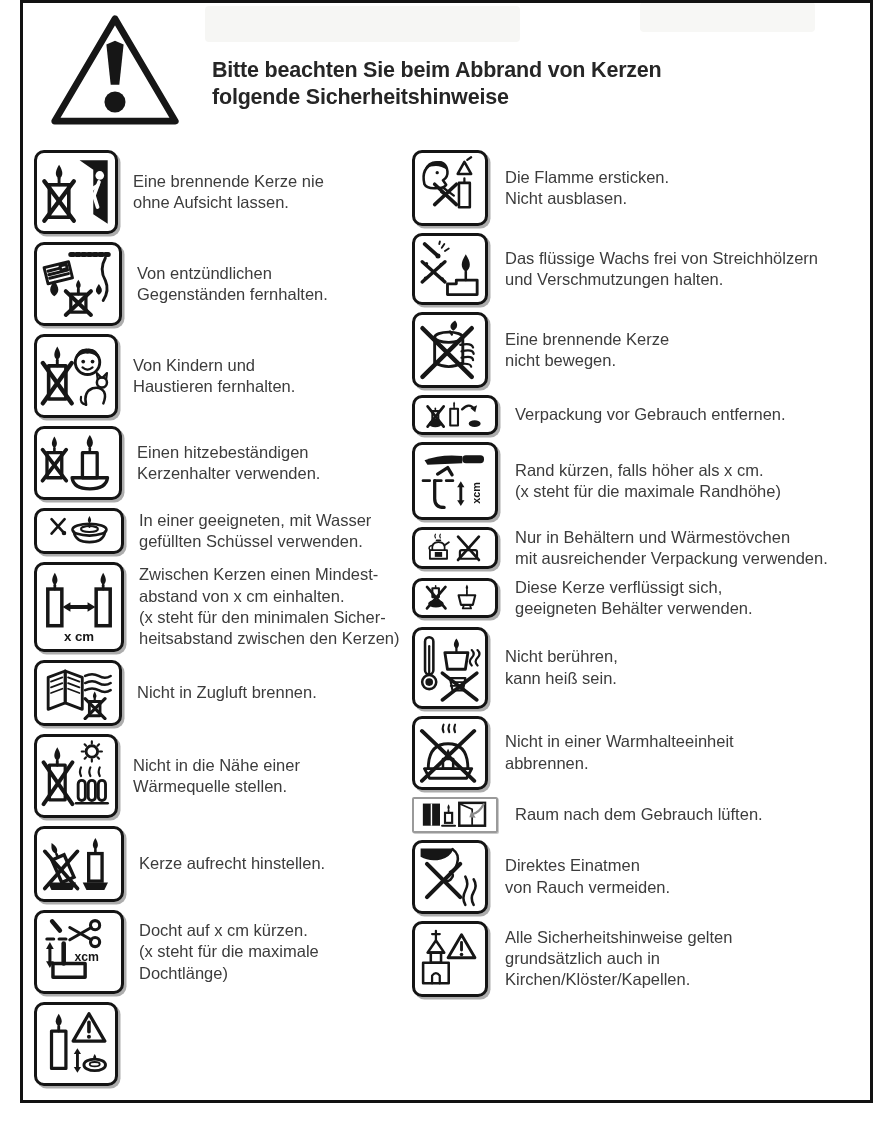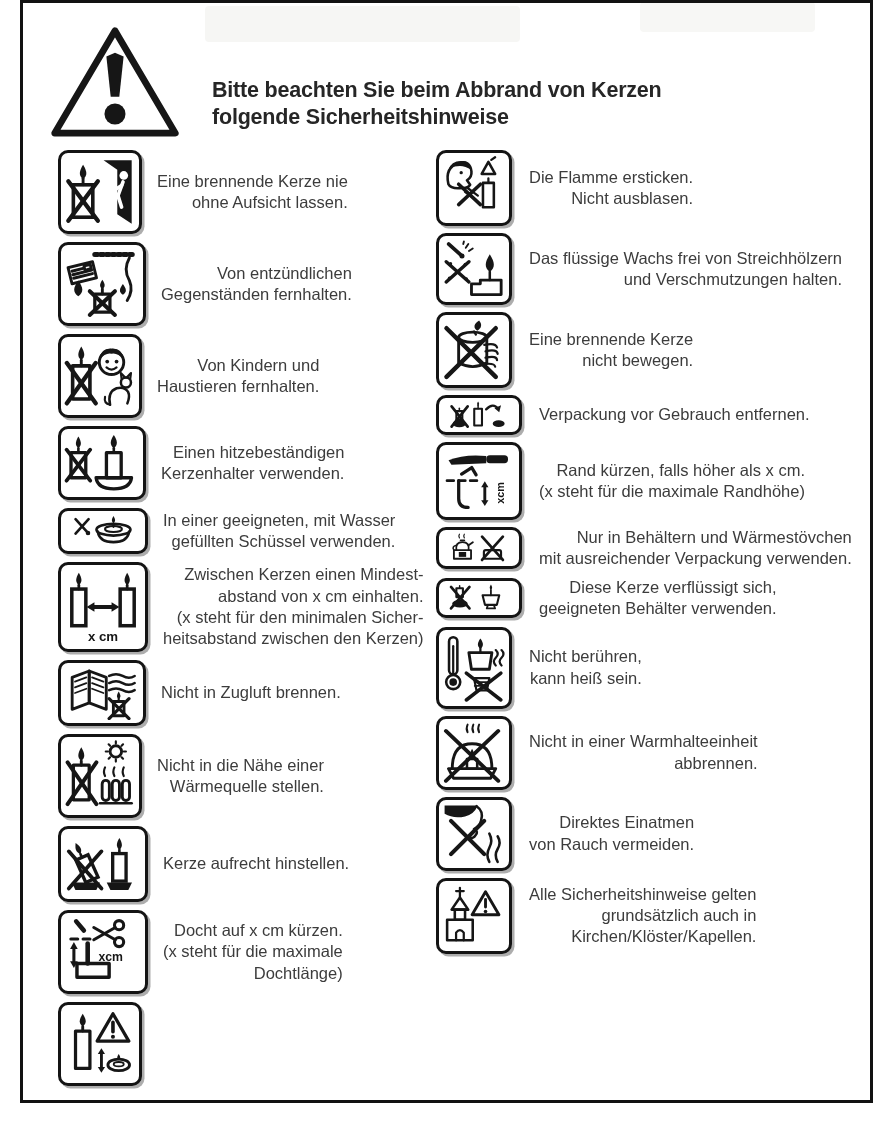--- a/index.html
+++ b/index.html
@@ -7,27 +7,27 @@
     width:892px;height:1125px;position:relative;background:#fff;
     font-family:"Liberation Sans","DejaVu Sans",sans-serif;overflow:hidden;
   }
   .frame{
     position:absolute;left:20px;top:0;width:853px;height:1103px;
     border:3px solid #121212;box-sizing:border-box;background:transparent;
   }
   .artifact{position:absolute;border-radius:4px;}
   .a1{left:205px;top:6px;width:315px;height:36px;background:#f6f6f4;}
   .a2{left:640px;top:2px;width:175px;height:30px;background:#f7f7f5;}
-  .header{position:absolute;left:48px;top:24px;display:flex;align-items:center;}
+  .header{position:absolute;left:48px;top:12px;display:flex;align-items:flex-start;}
   .tri{display:block;width:134px;height:114px;flex:none;}
   .title{
     margin:0 0 0 30px;padding-top:45px;font-size:21.5px;font-weight:bold;
     color:#262626;line-height:1.24;white-space:pre-line;letter-spacing:-0.2px;
   }
-  .columns{position:absolute;top:150px;left:58px;right:26px;display:flex;text-align:right;}
+  .columns{position:absolute;top:150px;left:34px;right:26px;display:flex;}
   .column{display:block;}
   .column.left{width:378px;flex:none;}
   .column.right{flex:1;}
   .safety-item{display:flex;align-items:center;gap:15px;margin-bottom:8px;}
   .right .safety-item{margin-bottom:7px;gap:17px;}
   .icon-box{
     flex:none;box-sizing:border-box;border:3px solid #141414;border-radius:10px;
     background:#fff;display:flex;align-items:center;justify-content:center;
     box-shadow:2.5px 2.5px 0 rgba(40,40,40,0.38);padding:3px;
   }
@@ -502,20 +502,39 @@
  <g stroke="#161616" stroke-width="6" stroke-linecap="round">
                 <line x1="6" y1="14" x2="88" y2="92"></line>
                 <line x1="88" y1="14" x2="6" y2="92"></line>
               </g>
             </svg>
           </span>
     <p class="safety-text">Nicht in einer Warmhalteeinheit
 abbrennen.</p>
   </div>
         <div class="safety-item">
+    <span class="icon-box thin" style="width: 86px; height: 36px;">
+            <svg viewBox="0 0 100 42" preserveAspectRatio="xMidYMid meet">
+ <rect x="5" y="5" width="24" height="31" fill="#161616"></rect>
+ <line x1="17" y1="5" x2="17" y2="36" stroke="#fff" stroke-width="2"></line>
+ <path fill="#161616" d="M41 6 C39 9.5 38.5 11.5 41 14 C43.5 11.5 43 9.5 41 6 Z"></path>
+ <g stroke="#161616" fill="none" stroke-linecap="round">
+ <line x1="41" y1="14" x2="41" y2="18" stroke-width="2.5"></line>
+ <rect x="36" y="18" width="10" height="14" stroke-width="3"></rect>
+ <line x1="32" y1="36" x2="50" y2="36" stroke-width="3"></line>
+ <rect x="56" y="4" width="36" height="32" stroke-width="3.5"></rect>
+ <path d="M58 6 L74 13 L74 34" stroke-width="2.5"></path>
+              </g>
+ <path d="M90 6 Q84 18 74 20" stroke="#8a8a8a" fill="none" stroke-width="3" stroke-linecap="round"></path>
+ <path fill="#8a8a8a" d="M70 24 L79 25 L73 15 Z"></path>
+            </svg>
+          </span>
+    <p class="safety-text">Raum nach dem Gebrauch lüften.</p>
+  </div>
+        <div class="safety-item">
     <span class="icon-box" style="width: 76px; height: 74px;">
             <svg viewBox="0 0 100 97" preserveAspectRatio="xMidYMid meet">
  <path fill="#161616" d="M4 4 L56 4 Q50 18 36 21 Q18 25 4 17 Z"></path>
  <g stroke="#161616" fill="none" stroke-linecap="round" stroke-linejoin="round">
  <path d="M54 5 Q66 13 61 28 Q59 36 50 41 Q58 45 52 51 Q48 57 40 54" stroke-width="4"></path>
  <path d="M74 92 Q68 81 74 70 Q80 59 74 48" stroke-width="4"></path>
  <path d="M87 92 Q81 82 87 72 Q93 62 87 52" stroke-width="4"></path>
  <g stroke-width="6.5">
                   <line x1="14" y1="28" x2="66" y2="80"></line>
                   <line x1="66" y1="28" x2="14" y2="80"></line>

